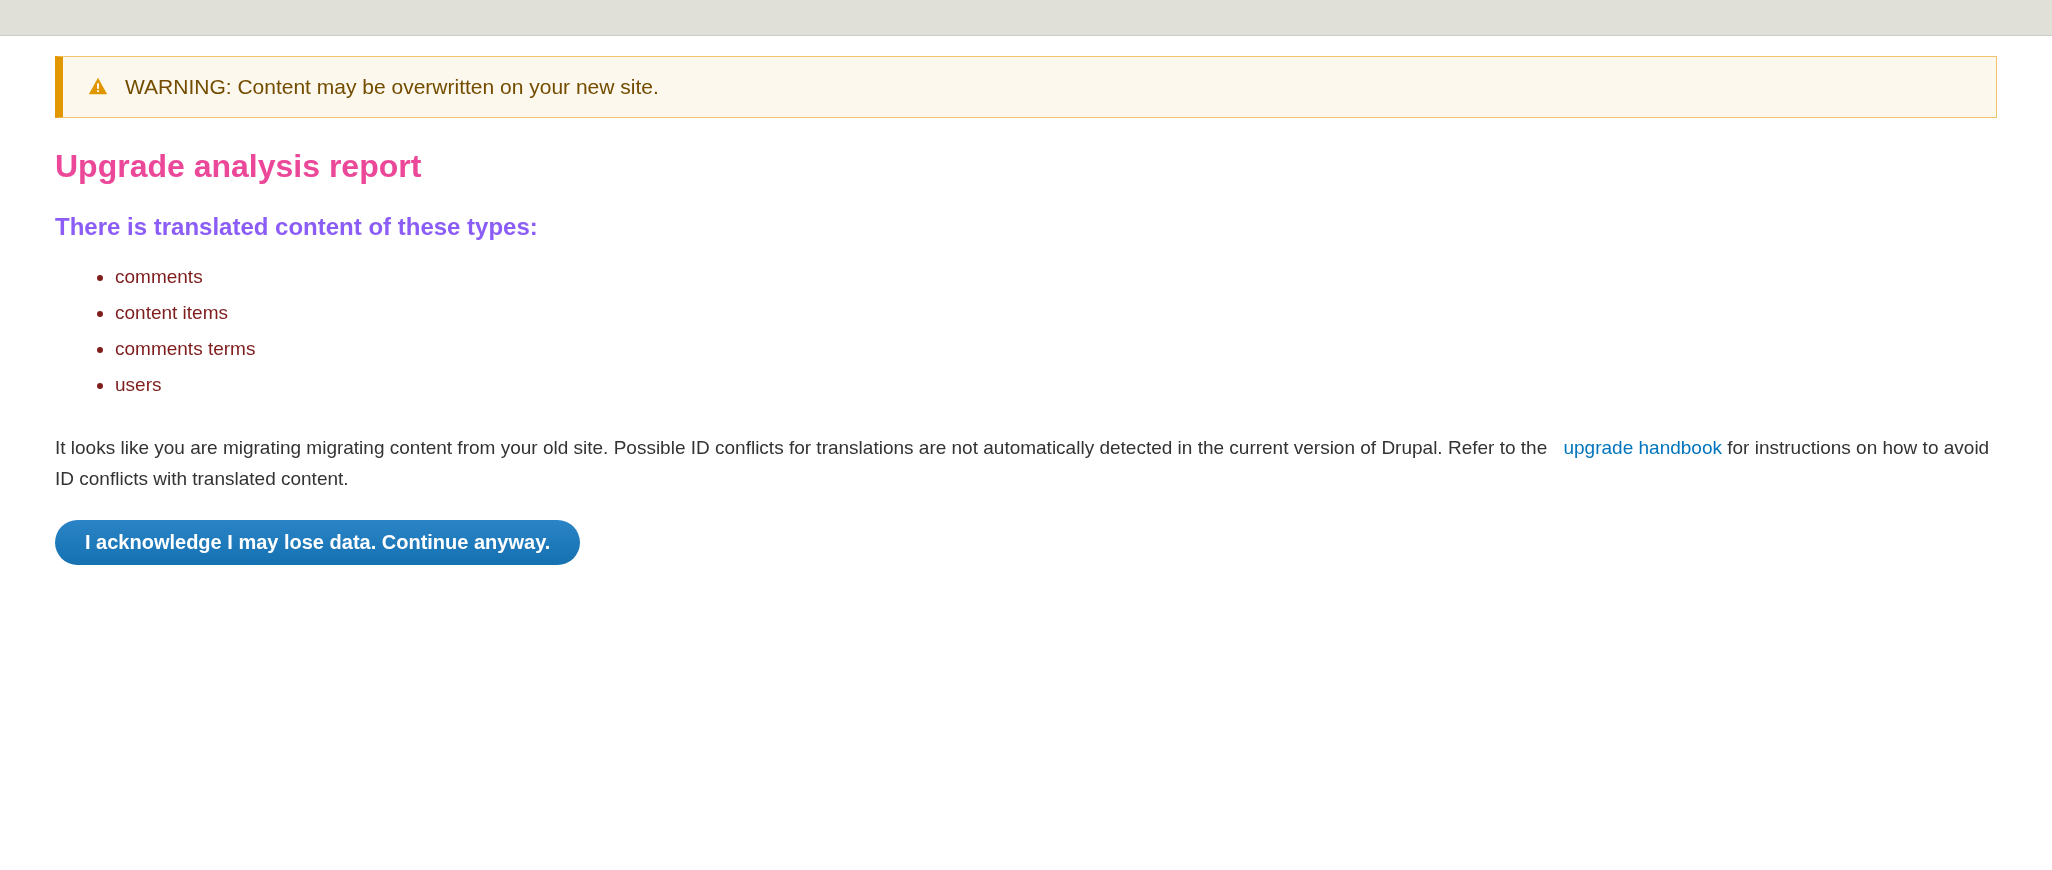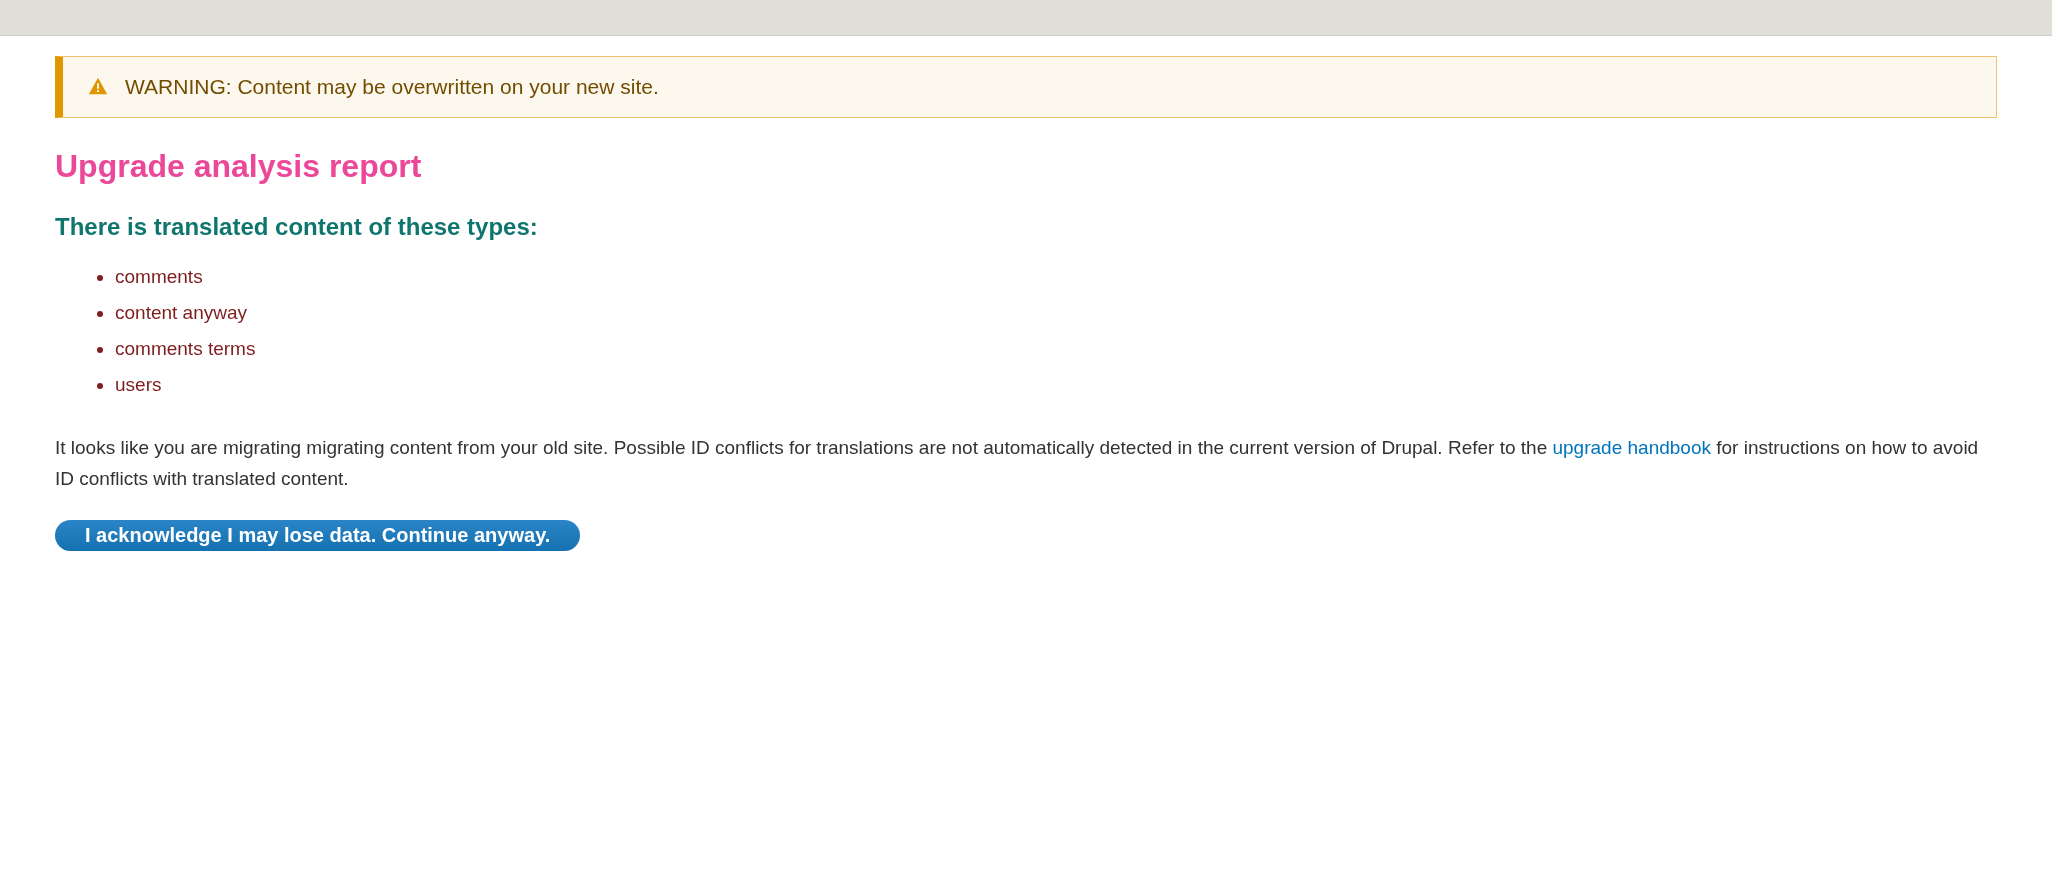--- a/index.html
+++ b/index.html
@@ -42,21 +42,21 @@
     }
     .page-title {
       font-size: 32px;
       font-weight: bold;
       color: #ec4899;
       margin-bottom: 28px;
     }
     .subheading {
       font-size: 24px;
       font-weight: bold;
-      color: #0f766e;
+      color: #8b5cf6;
       margin-bottom: 18px;
     }
     .content-list {
       list-style: disc;
       margin-left: 60px;
       margin-bottom: 30px;
     }
     .content-list li {
       font-size: 19px;
       color: #7f1d1d;
@@ -64,27 +64,28 @@
     }
     .description {
       font-size: 19px;
       color: #333333;
       line-height: 1.6;
       margin-bottom: 26px;
     }
     .description a {
       color: #0074bd;
       text-decoration: none;
+      margin-left: 11px;
     }
     .continue-button {
       background: linear-gradient(to bottom, #2a84c7, #1571b0);
       color: #ffffff;
       border: none;
       border-radius: 24px;
-      padding: 4px 30px;
+      padding: 11px 30px;
       font-size: 20px;
       font-weight: bold;
       cursor: pointer;
       font-family: inherit;
     }
   </style>
 </head>
 <body>
 
 <div class="top-bar"></div>
@@ -101,21 +102,21 @@
     </span>
     <span class="warning-text">WARNING: Content may be overwritten on your new site.</span>
   </div>
 
   <h1 class="page-title">Upgrade analysis report</h1>
 
   <h2 class="subheading">There is translated content of these types:</h2>
 
   <ul class="content-list">
     <li>comments</li>
-    <li>content anyway</li>
+    <li>content items</li>
     <li>comments terms</li>
     <li>users</li>
   </ul>
 
   <p class="description">
     <span>It looks like you are migrating migrating content from your old site. Possible ID conflicts for translations are not automatically detected in the current version of Drupal. Refer to the </span><a href="#">upgrade handbook</a><span> for instructions on how to avoid ID conflicts with translated content.</span>
   </p>
 
   <button class="continue-button">I acknowledge I may lose data. Continue anyway.</button>
 

